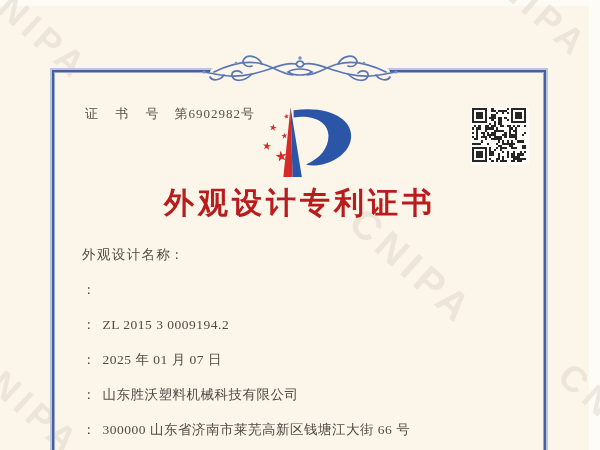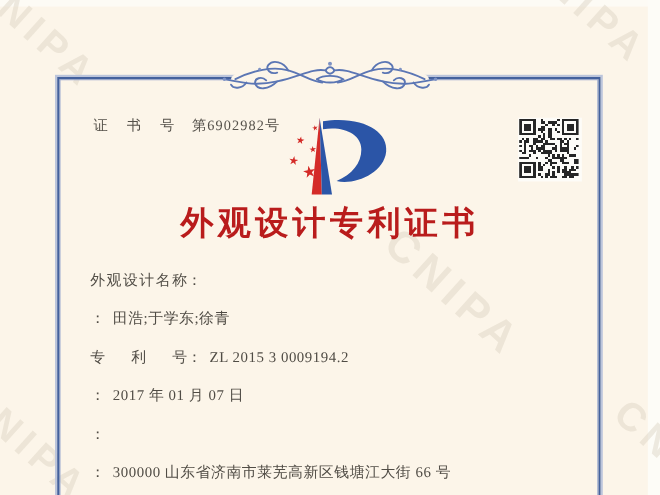--- a/index.html
+++ b/index.html
@@ -339,36 +339,35 @@
 
     <div class="fields">
 
       <div class="field-row">
         <span class="field-label">外观设计名称</span>
           <span class="field-colon">：</span>
       </div>
 
       <div class="field-row">
           <span class="field-colon">：</span>
-          <span class="field-value">田浩;于学东;徐青</span>
-      </div>
-
-      <div class="field-row">
-        <span class="field-label">专利号</span>
+      </div>
+
+      <div class="field-row">
           <span class="field-colon">：</span>
           <span class="field-value">ZL 2015 3 0009194.2</span>
       </div>
 
       <div class="field-row">
           <span class="field-colon">：</span>
-          <span class="field-value">2017 年 01 月 07 日</span>
-      </div>
-
-      <div class="field-row">
-          <span class="field-colon">：</span>
+          <span class="field-value">2025 年 01 月 07 日</span>
+      </div>
+
+      <div class="field-row">
+          <span class="field-colon">：</span>
+          <span class="field-value">山东胜沃塑料机械科技有限公司</span>
       </div>
 
       <div class="field-row">
           <span class="field-colon">：</span>
           <span class="field-value">300000  山东省济南市莱芜高新区钱塘江大街 66 号</span>
       </div>
 
     </div>
   </div>
 </div>

